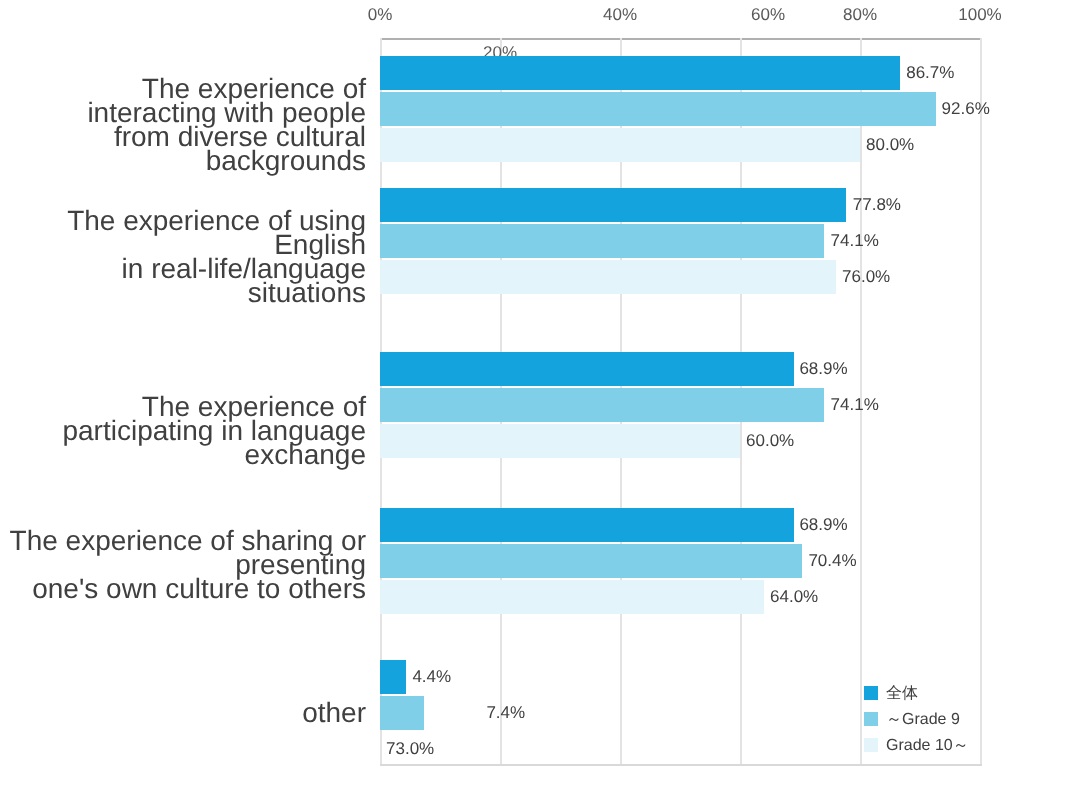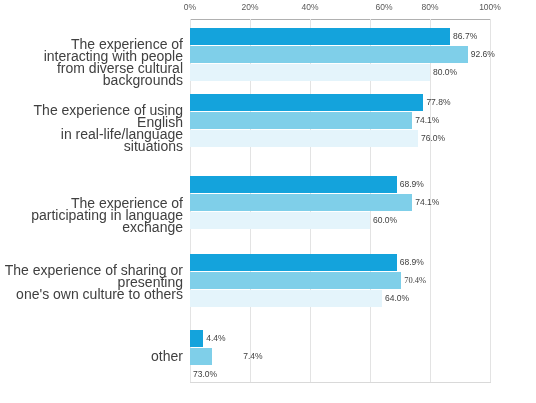--- a/index.html
+++ b/index.html
@@ -127,21 +127,21 @@
   <div id="gridlines">
       <div class="gridline" style="left: 190px;"></div>
       <div class="gridline" style="left: 250px;"></div>
       <div class="gridline" style="left: 310px;"></div>
       <div class="gridline" style="left: 370px;"></div>
       <div class="gridline" style="left: 430px;"></div>
       <div class="gridline" style="left: 490px;"></div>
     </div>
   <div id="xticks">
       <div class="tick-label" style="left: 190px;">0%</div>
-      <div class="tick-label" style="left: 250px;">20%</div>
+      <div class="tick-label" style="left: 250px; margin-top: 19px;">20%</div>
       <div class="tick-label" style="left: 310px;">40%</div>
       <div class="tick-label" style="left: 384px; text-align: center;">60%</div>
       <div class="tick-label" style="left: 430px;">80%</div>
       <div class="tick-label" style="left: 490px;">100%</div>
     </div>
   <div id="catlabels">
       <div class="cat-label" style="right: 353px; width: 180px; top: 38px;">The experience of interacting with people
 from diverse cultural backgrounds</div>
       <div class="cat-label" style="right: 353px; width: 180px; top: 104px;">The experience of using English
 in real-life/language situations</div>
@@ -165,24 +165,38 @@
       <div class="bar-value" style="left: 421px; top: 130px;">76.0%</div>
       <div class="bar s0" style="left: 190px; top: 176px; width: 206.7px;"></div>
       <div class="bar-value" style="left: 399.7px; top: 176px;">68.9%</div>
       <div class="bar s1" style="left: 190px; top: 194px; width: 222.3px;"></div>
       <div class="bar-value" style="left: 415.3px; top: 194px;">74.1%</div>
       <div class="bar s2" style="left: 190px; top: 212px; width: 180px;"></div>
       <div class="bar-value" style="left: 373px; top: 212px;">60.0%</div>
       <div class="bar s0" style="left: 190px; top: 254px; width: 206.7px;"></div>
       <div class="bar-value" style="left: 399.7px; top: 254px;">68.9%</div>
       <div class="bar s1" style="left: 190px; top: 272px; width: 211.2px;"></div>
-      <div class="bar-value" style="left: 404.2px; top: 272px; font-family: Liberation Serif, serif;">70.4%</div>
+      <div class="bar-value" style="left: 404.2px; top: 272px;">70.4%</div>
       <div class="bar s2" style="left: 190px; top: 290px; width: 192px;"></div>
       <div class="bar-value" style="left: 385px; top: 290px;">64.0%</div>
       <div class="bar s0" style="left: 190px; top: 330px; width: 13.2px;"></div>
       <div class="bar-value" style="left: 206.2px; top: 330px;">4.4%</div>
       <div class="bar s1" style="left: 190px; top: 348px; width: 22.2px;"></div>
       <div class="bar-value" style="left: 215.2px; top: 348px; margin-left: 28px;">7.4%</div>
       <div class="bar-value" style="left: 193px; top: 366px;">73.0%</div>
     </div>
 
+  <div class="legend" id="legend" style="left: 432px; top: 340px;">
+      <div class="legend-row">
+        <span class="legend-swatch s0"></span>
+        <span class="legend-label">全体</span>
+      </div>
+      <div class="legend-row">
+        <span class="legend-swatch s1"></span>
+        <span class="legend-label">～Grade 9</span>
+      </div>
+      <div class="legend-row">
+        <span class="legend-swatch s2"></span>
+        <span class="legend-label">Grade 10～</span>
+      </div>
+    </div>
 
 </div>
 
 </body></html>

